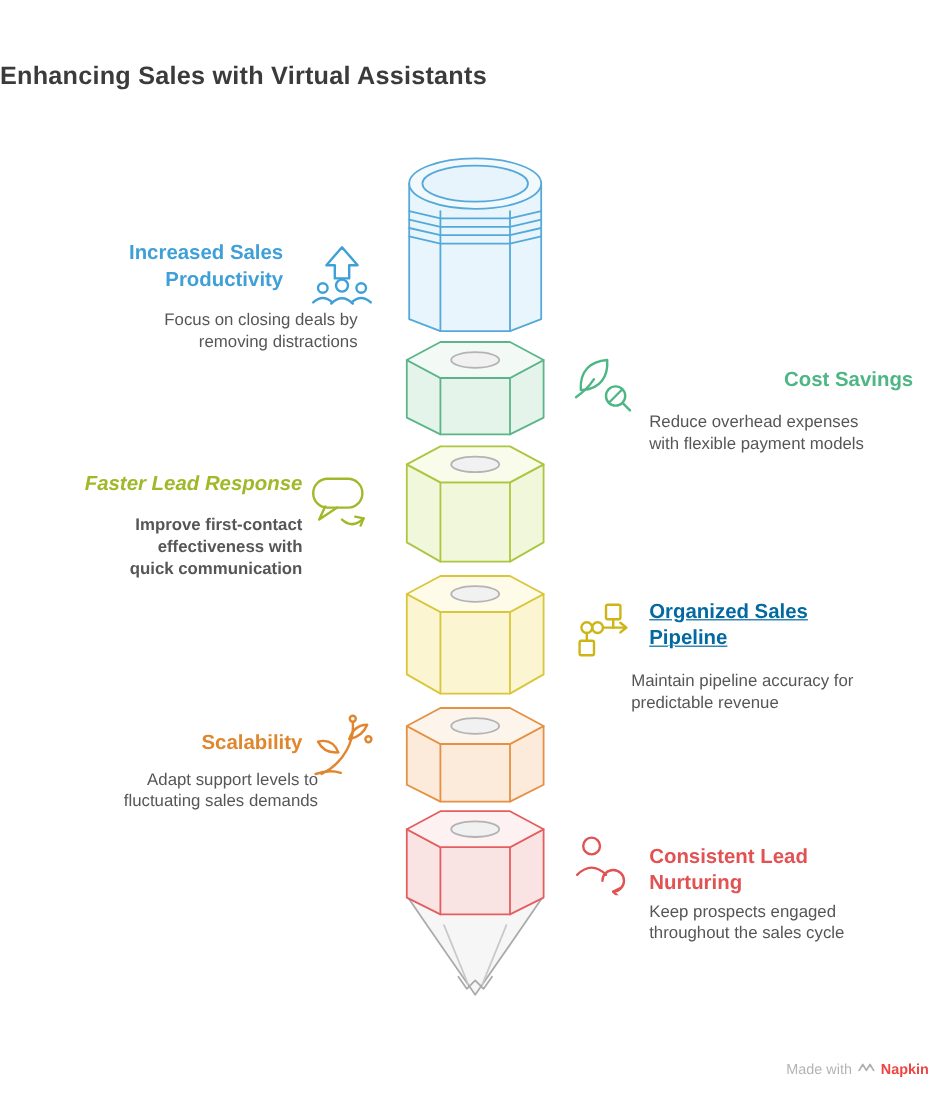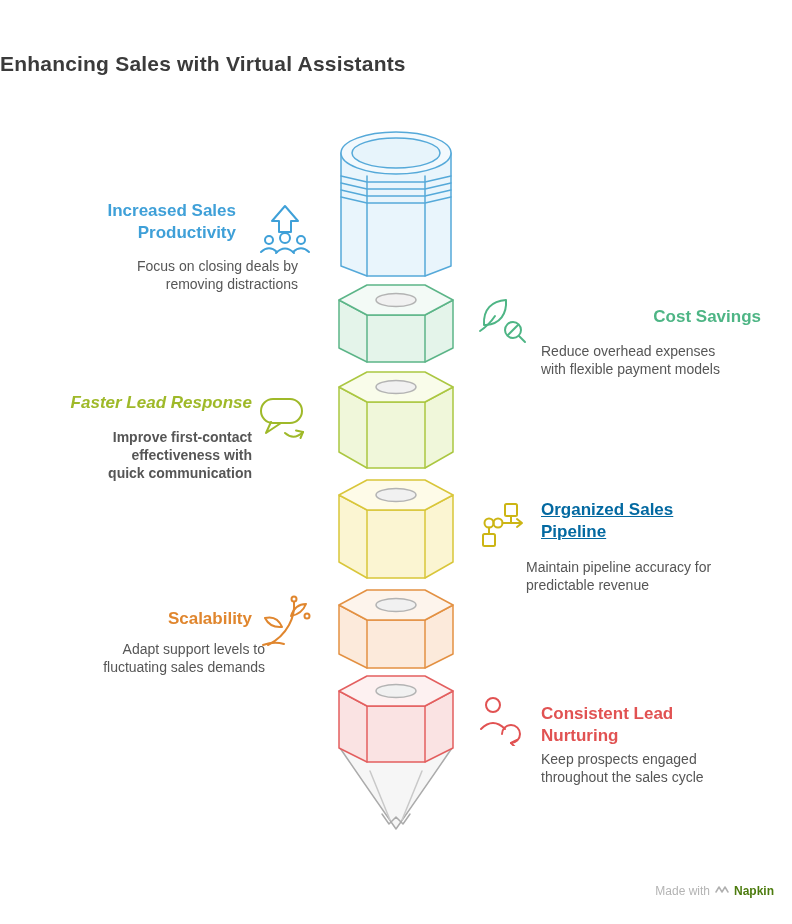--- a/index.html
+++ b/index.html
@@ -50,21 +50,21 @@
   #h6 { top:691px; left:541px; width:170px; }
   #b6 { top:750px; left:541px; width:185px; }
 
   .pencil-wrap { position:absolute; top:126px; left:330px; width:132px; height:712px; }
 
   .footer {
     position:absolute; top:884px; right:18px;
     display:flex; align-items:flex-start; gap:5px;
     font-size:12px; color:#b4b4b4;
   }
-  .footer .brand { color:#4d7c0f; font-weight:600; }
+  .footer .brand { color:#ef4444; font-weight:600; }
 </style>
 </head>
 <body>
 
 <div class="title">Enhancing Sales with Virtual Assistants</div>
 
 <div class="pencil-wrap">
   <svg width="132" height="712" viewBox="0 0 132 712" fill="none" stroke-linejoin="round" stroke-linecap="round">
 
     <g stroke="#55a9d9" stroke-width="1.5">

